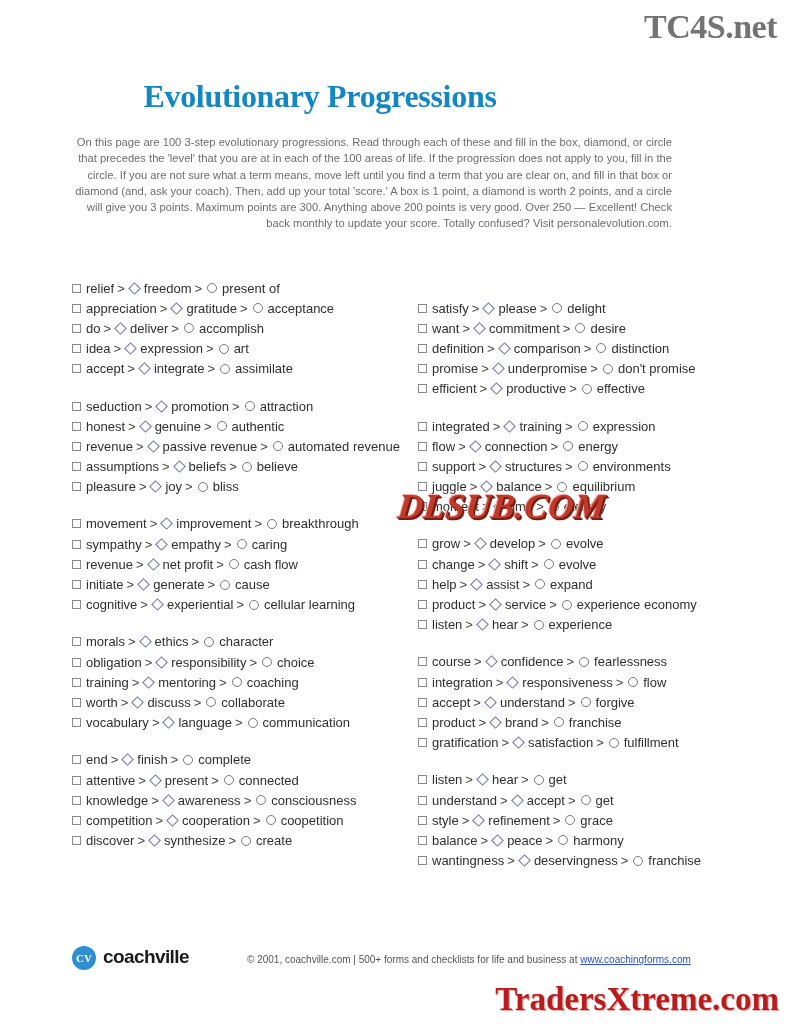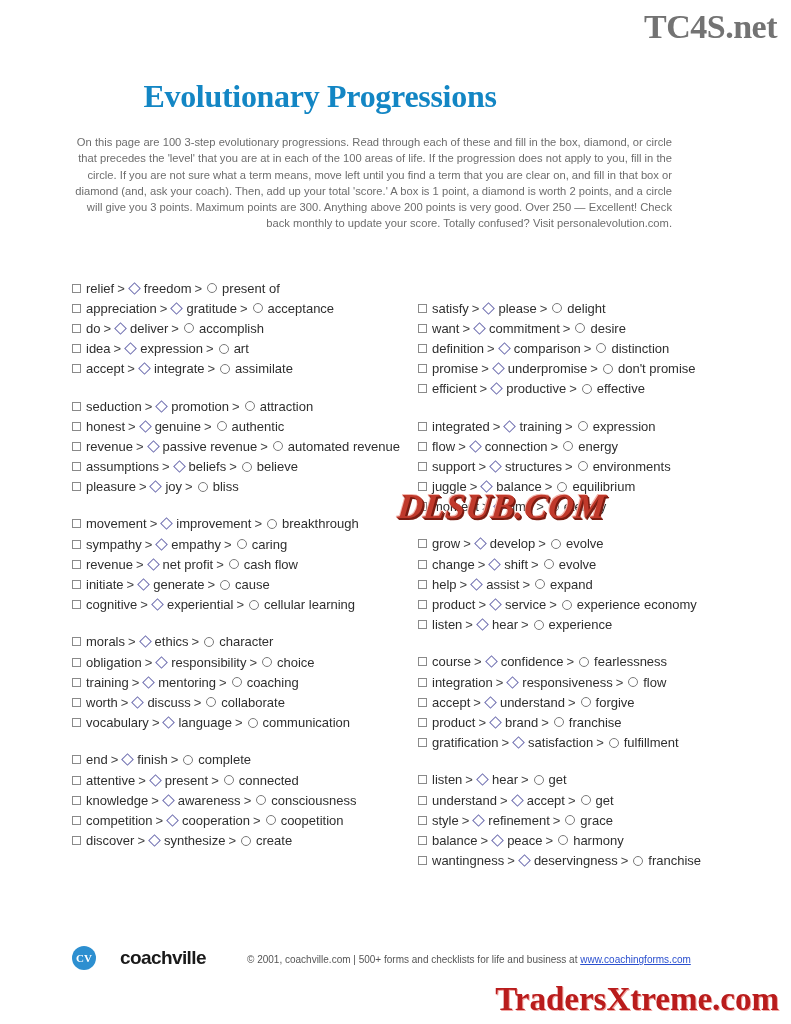--- a/index.html
+++ b/index.html
@@ -117,37 +117,37 @@
       -1px -1px 0 #f3b6ae;
     letter-spacing: 0.5px;
     transform: skewX(-6deg);
   }
   
   .footer-logo {
     position: absolute;
     left: 72px;
     top: 946px;
     display: flex;
-    align-items: center;
+    align-items: flex-start;
   }
   .cv-badge {
     width: 24px;
     height: 24px;
     border-radius: 50%;
     background: #2d8fd0;
     color: #fff;
     font-size: 11px;
     font-weight: bold;
     display: flex;
     align-items: center;
     justify-content: center;
     font-family: "Liberation Serif", serif;
   }
   .cv-word {
-    margin-left: 24px;
+    margin-left: 7px;
     font-family: "Liberation Sans", sans-serif;
     font-weight: bold;
     font-size: 19px;
     color: #1a1a1a;
     letter-spacing: -0.6px;
   }
   .footer-copy {
     position: absolute;
     left: 247px;
     top: 954px;

